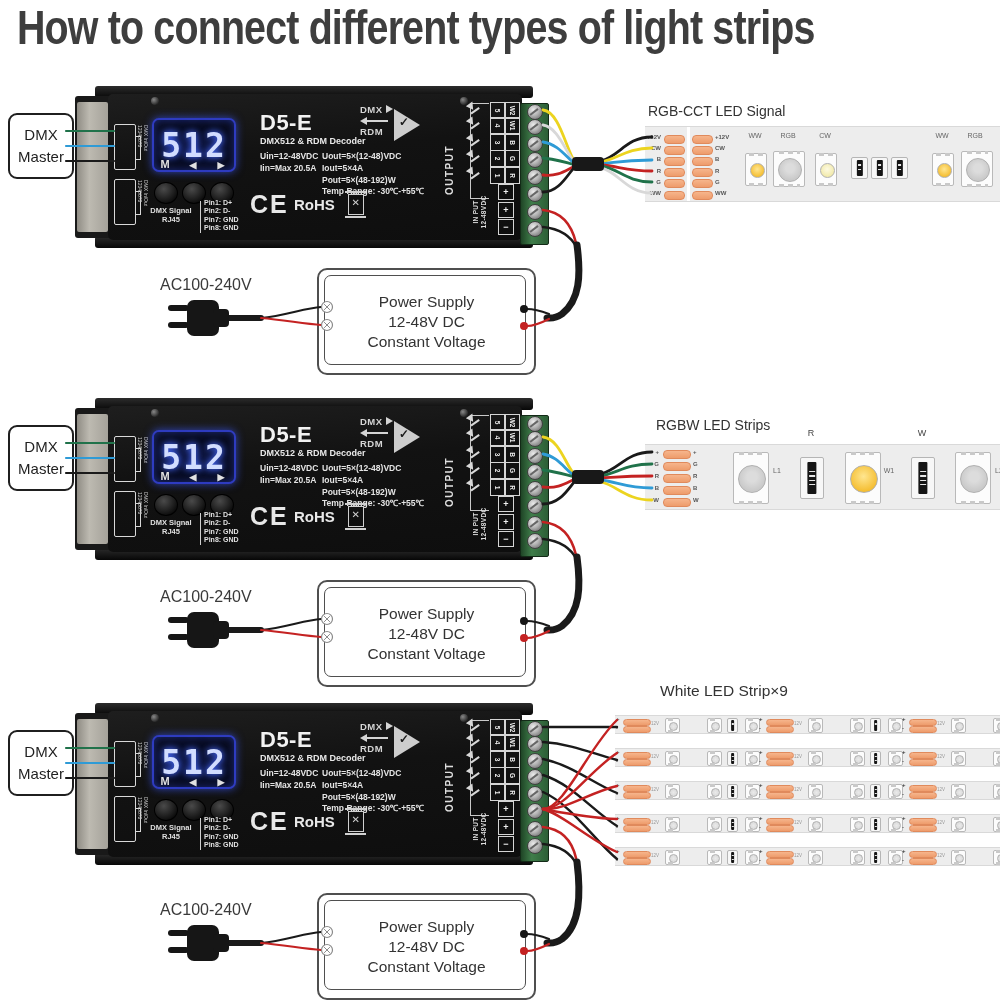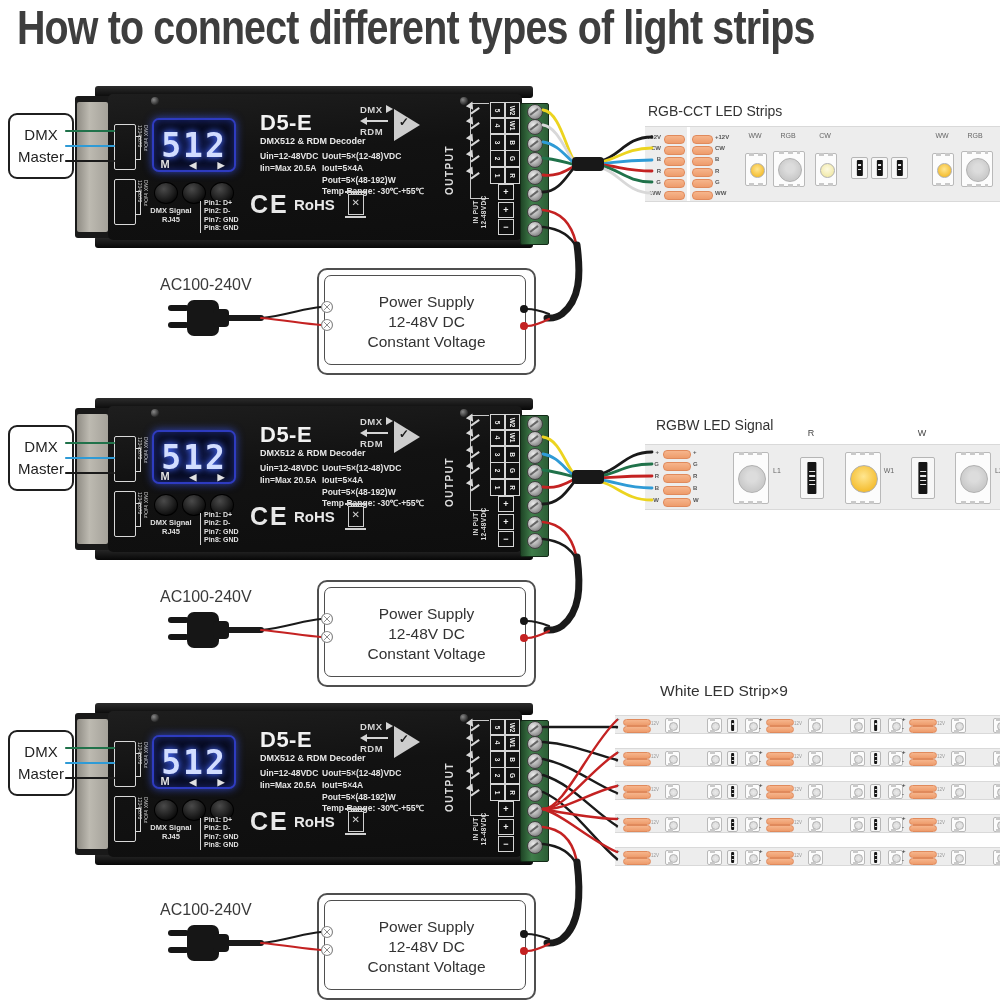--- a/index.html
+++ b/index.html
@@ -219,21 +219,21 @@
     </div>
     <div class="abs aclab" style="left: 160px; top: 276px; width: 150px; height: 18px;">AC100-240V</div>
     <div class="abs psu" style="left: 317px; top: 268px; width: 215px; height: 103px;">
       <div class="abs psu-inner" style="left: 5px; top: 5px; width: 200px; height: 88px;"></div>
       <div class="abs psu-text" style="left: 0px; top: 0px; width: 215px; height: 103px;">
         <div class="abs st">Power Supply</div>
         <div class="abs st">12-48V DC</div>
         <div class="abs st">Constant Voltage</div>
       </div>
     </div>
-    <div class="abs stitle" style="left: 648px; top: 103px; width: 220px; height: 16px;">RGB-CCT LED Strips</div>
+    <div class="abs stitle" style="left: 648px; top: 103px; width: 220px; height: 16px;">RGB-CCT LED Signal</div>
     <div class="abs strip" style="left: 645px; top: 126px; width: 355px; height: 74px;">
       <div class="abs padlab r" style="left: 0px; top: 7px; width: 16px; height: 8px;">+12V</div>
       <div class="abs pad" style="left: 19px; top: 7.5px; width: 19px; height: 7px;"></div>
       <div class="abs pad" style="left: 47px; top: 7.5px; width: 19px; height: 7px;"></div>
       <div class="abs padlab" style="left: 70px; top: 7px; width: 16px; height: 8px;">+12V</div>
       <div class="abs padlab r" style="left: 0px; top: 18.2px; width: 16px; height: 8px;">CW</div>
       <div class="abs pad" style="left: 19px; top: 18.7px; width: 19px; height: 7px;"></div>
       <div class="abs pad" style="left: 47px; top: 18.7px; width: 19px; height: 7px;"></div>
       <div class="abs padlab" style="left: 70px; top: 18.2px; width: 16px; height: 8px;">CW</div>
       <div class="abs padlab r" style="left: 0px; top: 29.4px; width: 16px; height: 8px;">B</div>
@@ -394,21 +394,21 @@
     </div>
     <div class="abs aclab" style="left: 160px; top: 588px; width: 150px; height: 18px;">AC100-240V</div>
     <div class="abs psu" style="left: 317px; top: 580px; width: 215px; height: 103px;">
       <div class="abs psu-inner" style="left: 5px; top: 5px; width: 200px; height: 88px;"></div>
       <div class="abs psu-text" style="left: 0px; top: 0px; width: 215px; height: 103px;">
         <div class="abs st">Power Supply</div>
         <div class="abs st">12-48V DC</div>
         <div class="abs st">Constant Voltage</div>
       </div>
     </div>
-    <div class="abs stitle" style="left: 656px; top: 417px; width: 200px; height: 16px;">RGBW LED Signal</div>
+    <div class="abs stitle" style="left: 656px; top: 417px; width: 200px; height: 16px;">RGBW LED Strips</div>
     <div class="abs strip" style="left: 645px; top: 444px; width: 355px; height: 64px;">
       <div class="abs padlab r" style="left: 2px; top: 4px; width: 12px; height: 8px;">+</div>
       <div class="abs pad" style="left: 18px; top: 4.5px; width: 26px; height: 7px;"></div>
       <div class="abs padlab" style="left: 48px; top: 4px; width: 12px; height: 8px;">+</div>
       <div class="abs padlab r" style="left: 2px; top: 16px; width: 12px; height: 8px;">G</div>
       <div class="abs pad" style="left: 18px; top: 16.5px; width: 26px; height: 7px;"></div>
       <div class="abs padlab" style="left: 48px; top: 16px; width: 12px; height: 8px;">G</div>
       <div class="abs padlab r" style="left: 2px; top: 28px; width: 12px; height: 8px;">R</div>
       <div class="abs pad" style="left: 18px; top: 28.5px; width: 26px; height: 7px;"></div>
       <div class="abs padlab" style="left: 48px; top: 28px; width: 12px; height: 8px;">R</div>

